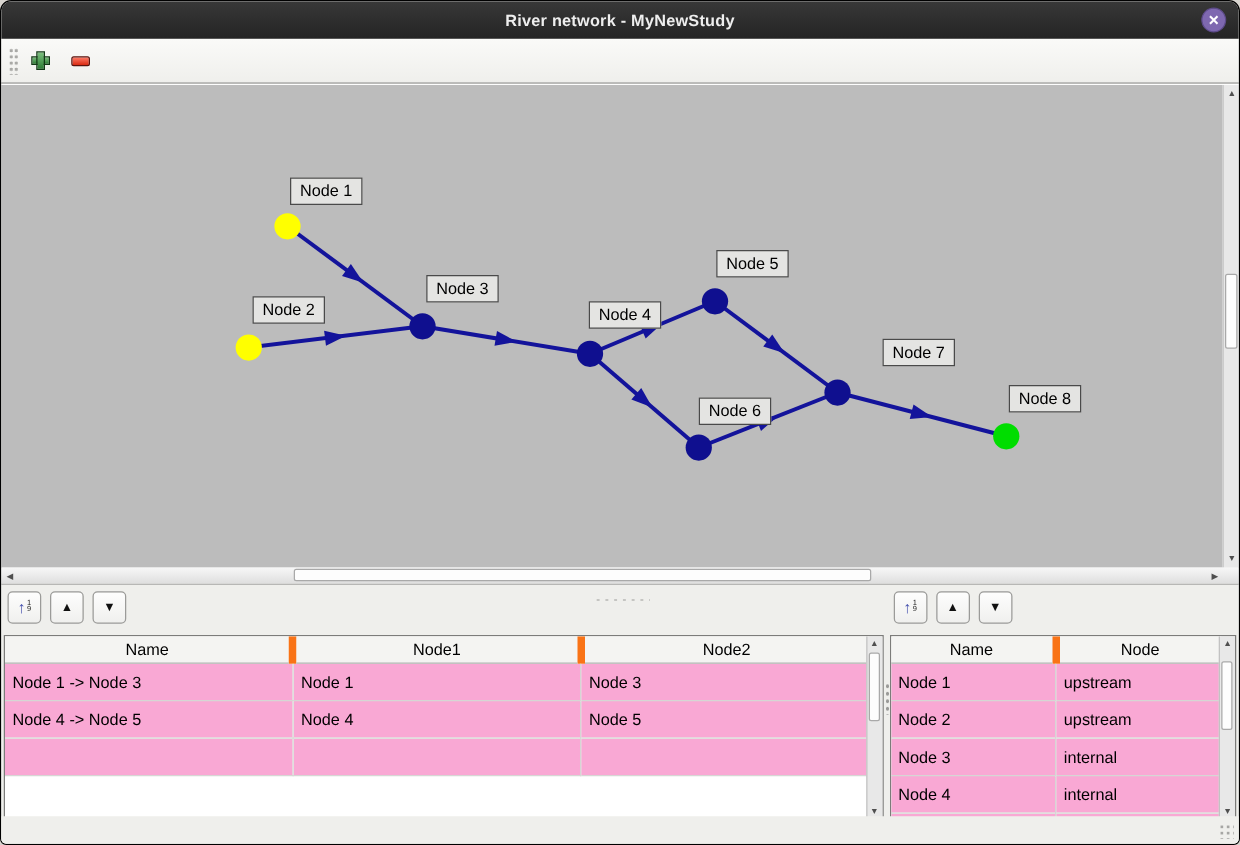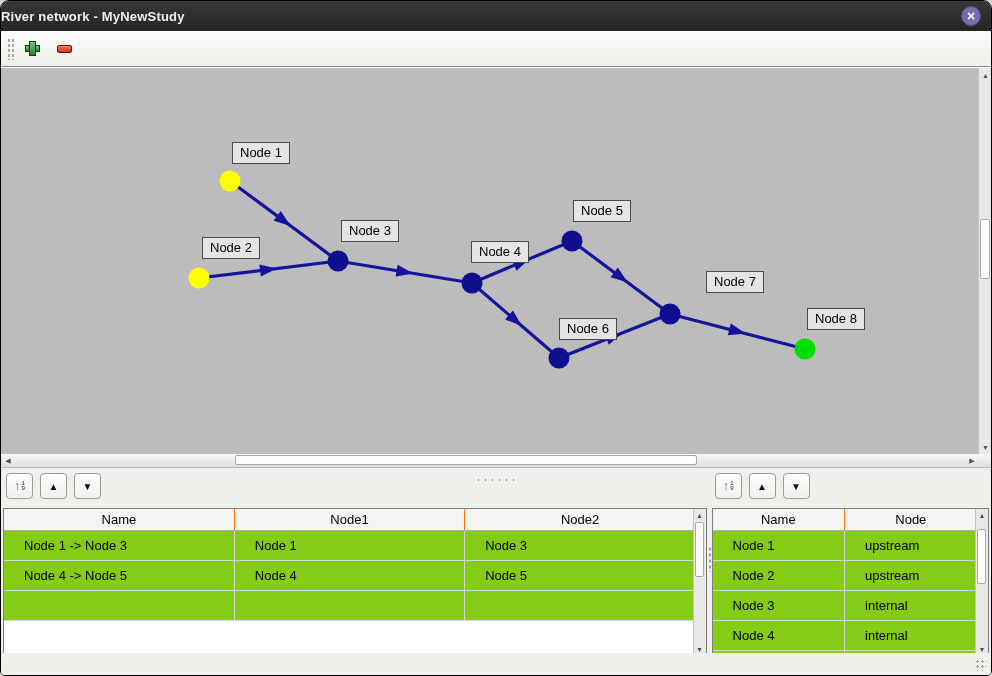--- a/index.html
+++ b/index.html
@@ -6,21 +6,21 @@
   html,body { background:#d8d4cf; font-family:"Liberation Sans", sans-serif; }
   .window {
     position:relative; width:992px; height:676px;
     border:1px solid #000; border-radius:9px 9px 5px 5px;
     overflow:hidden; background:#efefec;
   }
   
   .titlebar {
     position:relative; height:30px;
     background:linear-gradient(#383838,#242424);
-    display:flex; align-items:center; 
+    display:flex; align-items:center; justify-content:center;
   }
   .titlebar .title { color:#eeeeee; font-size:13px; font-weight:bold; letter-spacing:.2px; }
   .close-btn {
     position:absolute; right:10px; top:5px; width:20px; height:20px;
     border-radius:50%; background:#7e68b0; border:1px solid #5d4b8a;
     color:#ffffff; font-size:11px; font-weight:bold;
     display:flex; align-items:center; justify-content:center; cursor:default;
   }
   
   .toolbar {
@@ -76,24 +76,24 @@
   .sort-icon .arrow { color:#4a55b0; font-size:13px; font-weight:bold; line-height:10px; }
   .sort-nums { display:flex; flex-direction:column; font-size:6px; line-height:5px; color:#222; }
   
   .tablebox {
     position:relative; height:149px; border:1px solid #7c7c7a; background:#ffffff;
     overflow:hidden;
   }
   table.grid { border-collapse:collapse; table-layout:fixed; width:100%; }
   table.grid th {
     height:21px; font-size:13px; font-weight:normal; background:#f4f4f2;
-    border-right:1px solid #f97316; border-bottom:1px solid #aeaeac; color:#000;
+    border-right:6px solid #f97316; border-bottom:1px solid #aeaeac; color:#000;
   }
   table.grid td {
-    height:30px; font-size:13px; padding-left:20px; background:#84cc16; color:#000;
+    height:30px; font-size:13px; padding-left:6px; background:#f9a8d4; color:#000;
     border-right:1px solid #d6d6d4; border-bottom:1px solid #d6d6d4; overflow:hidden; white-space:nowrap;
   }
   table.grid th:last-child, table.grid td:last-child { border-right:none; }
   .tscroll {
     position:absolute; top:0; right:0; width:13px; height:100%;
     background:#e8e8e8; border-left:1px solid #c2c2c2;
   }
   .vsplit-dots {
     position:absolute; left:707px; top:78px; width:4px; height:26px;
     background-image:radial-gradient(#9a9a98 1px, transparent 1.2px);

